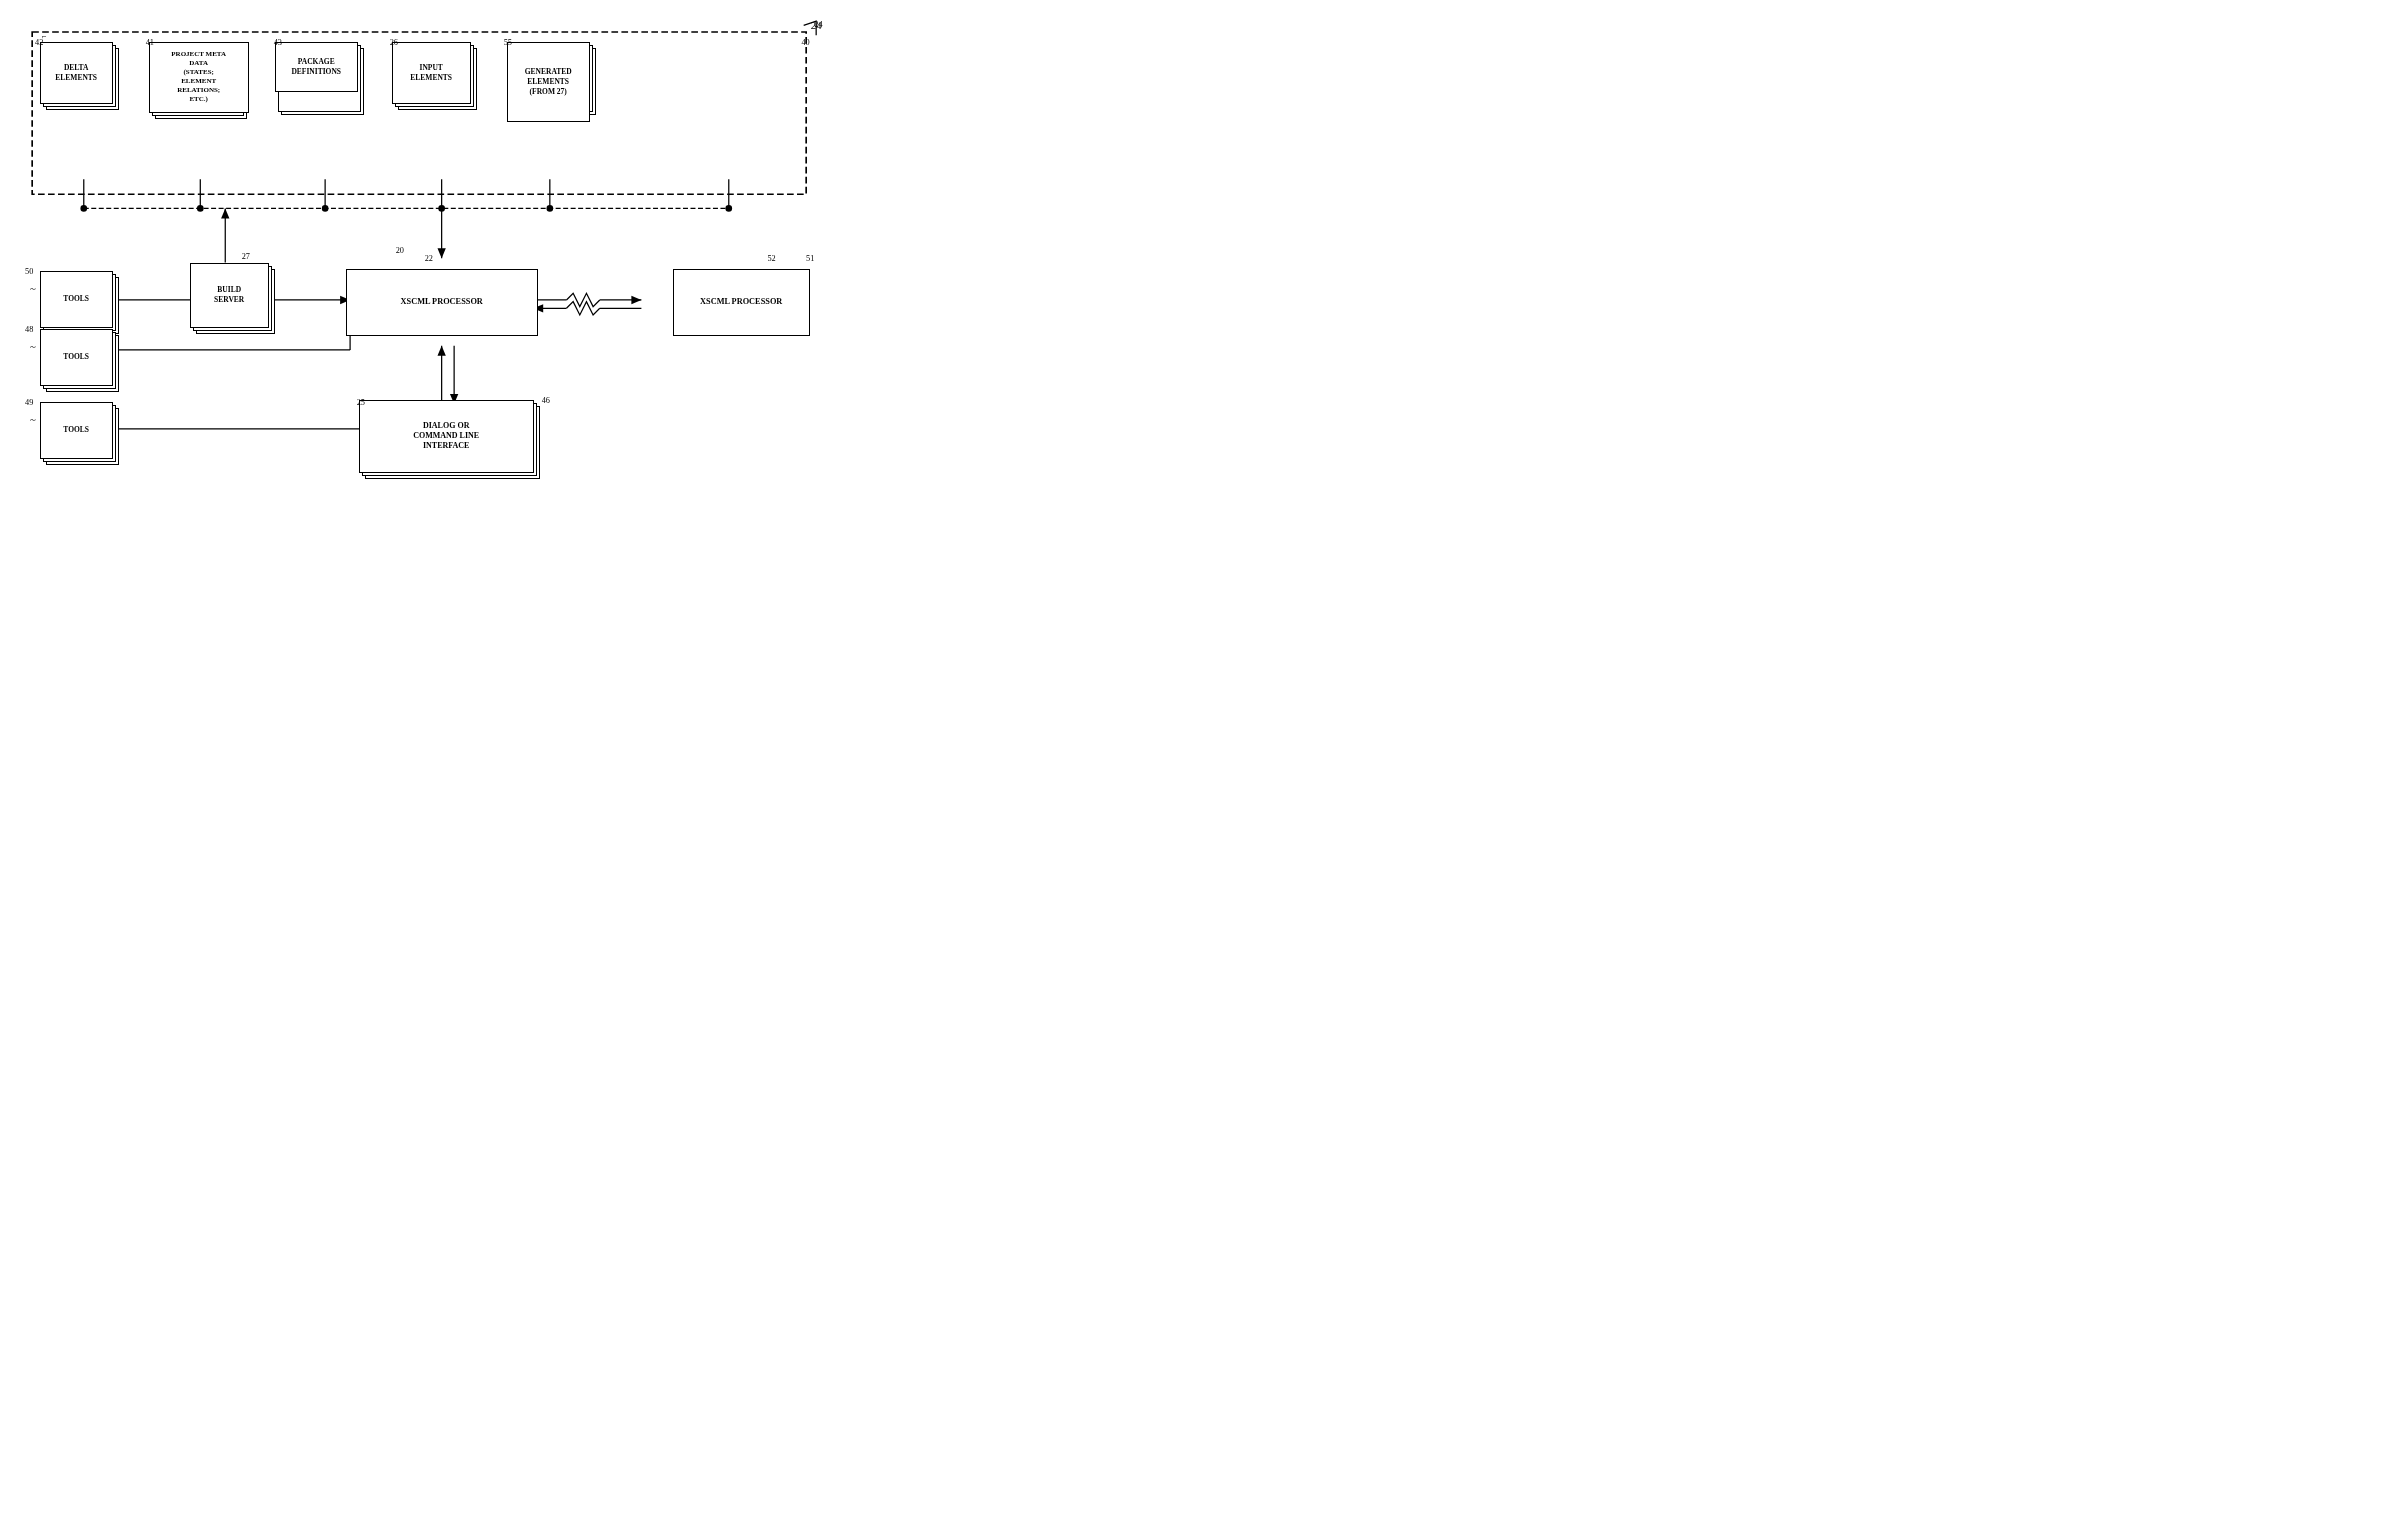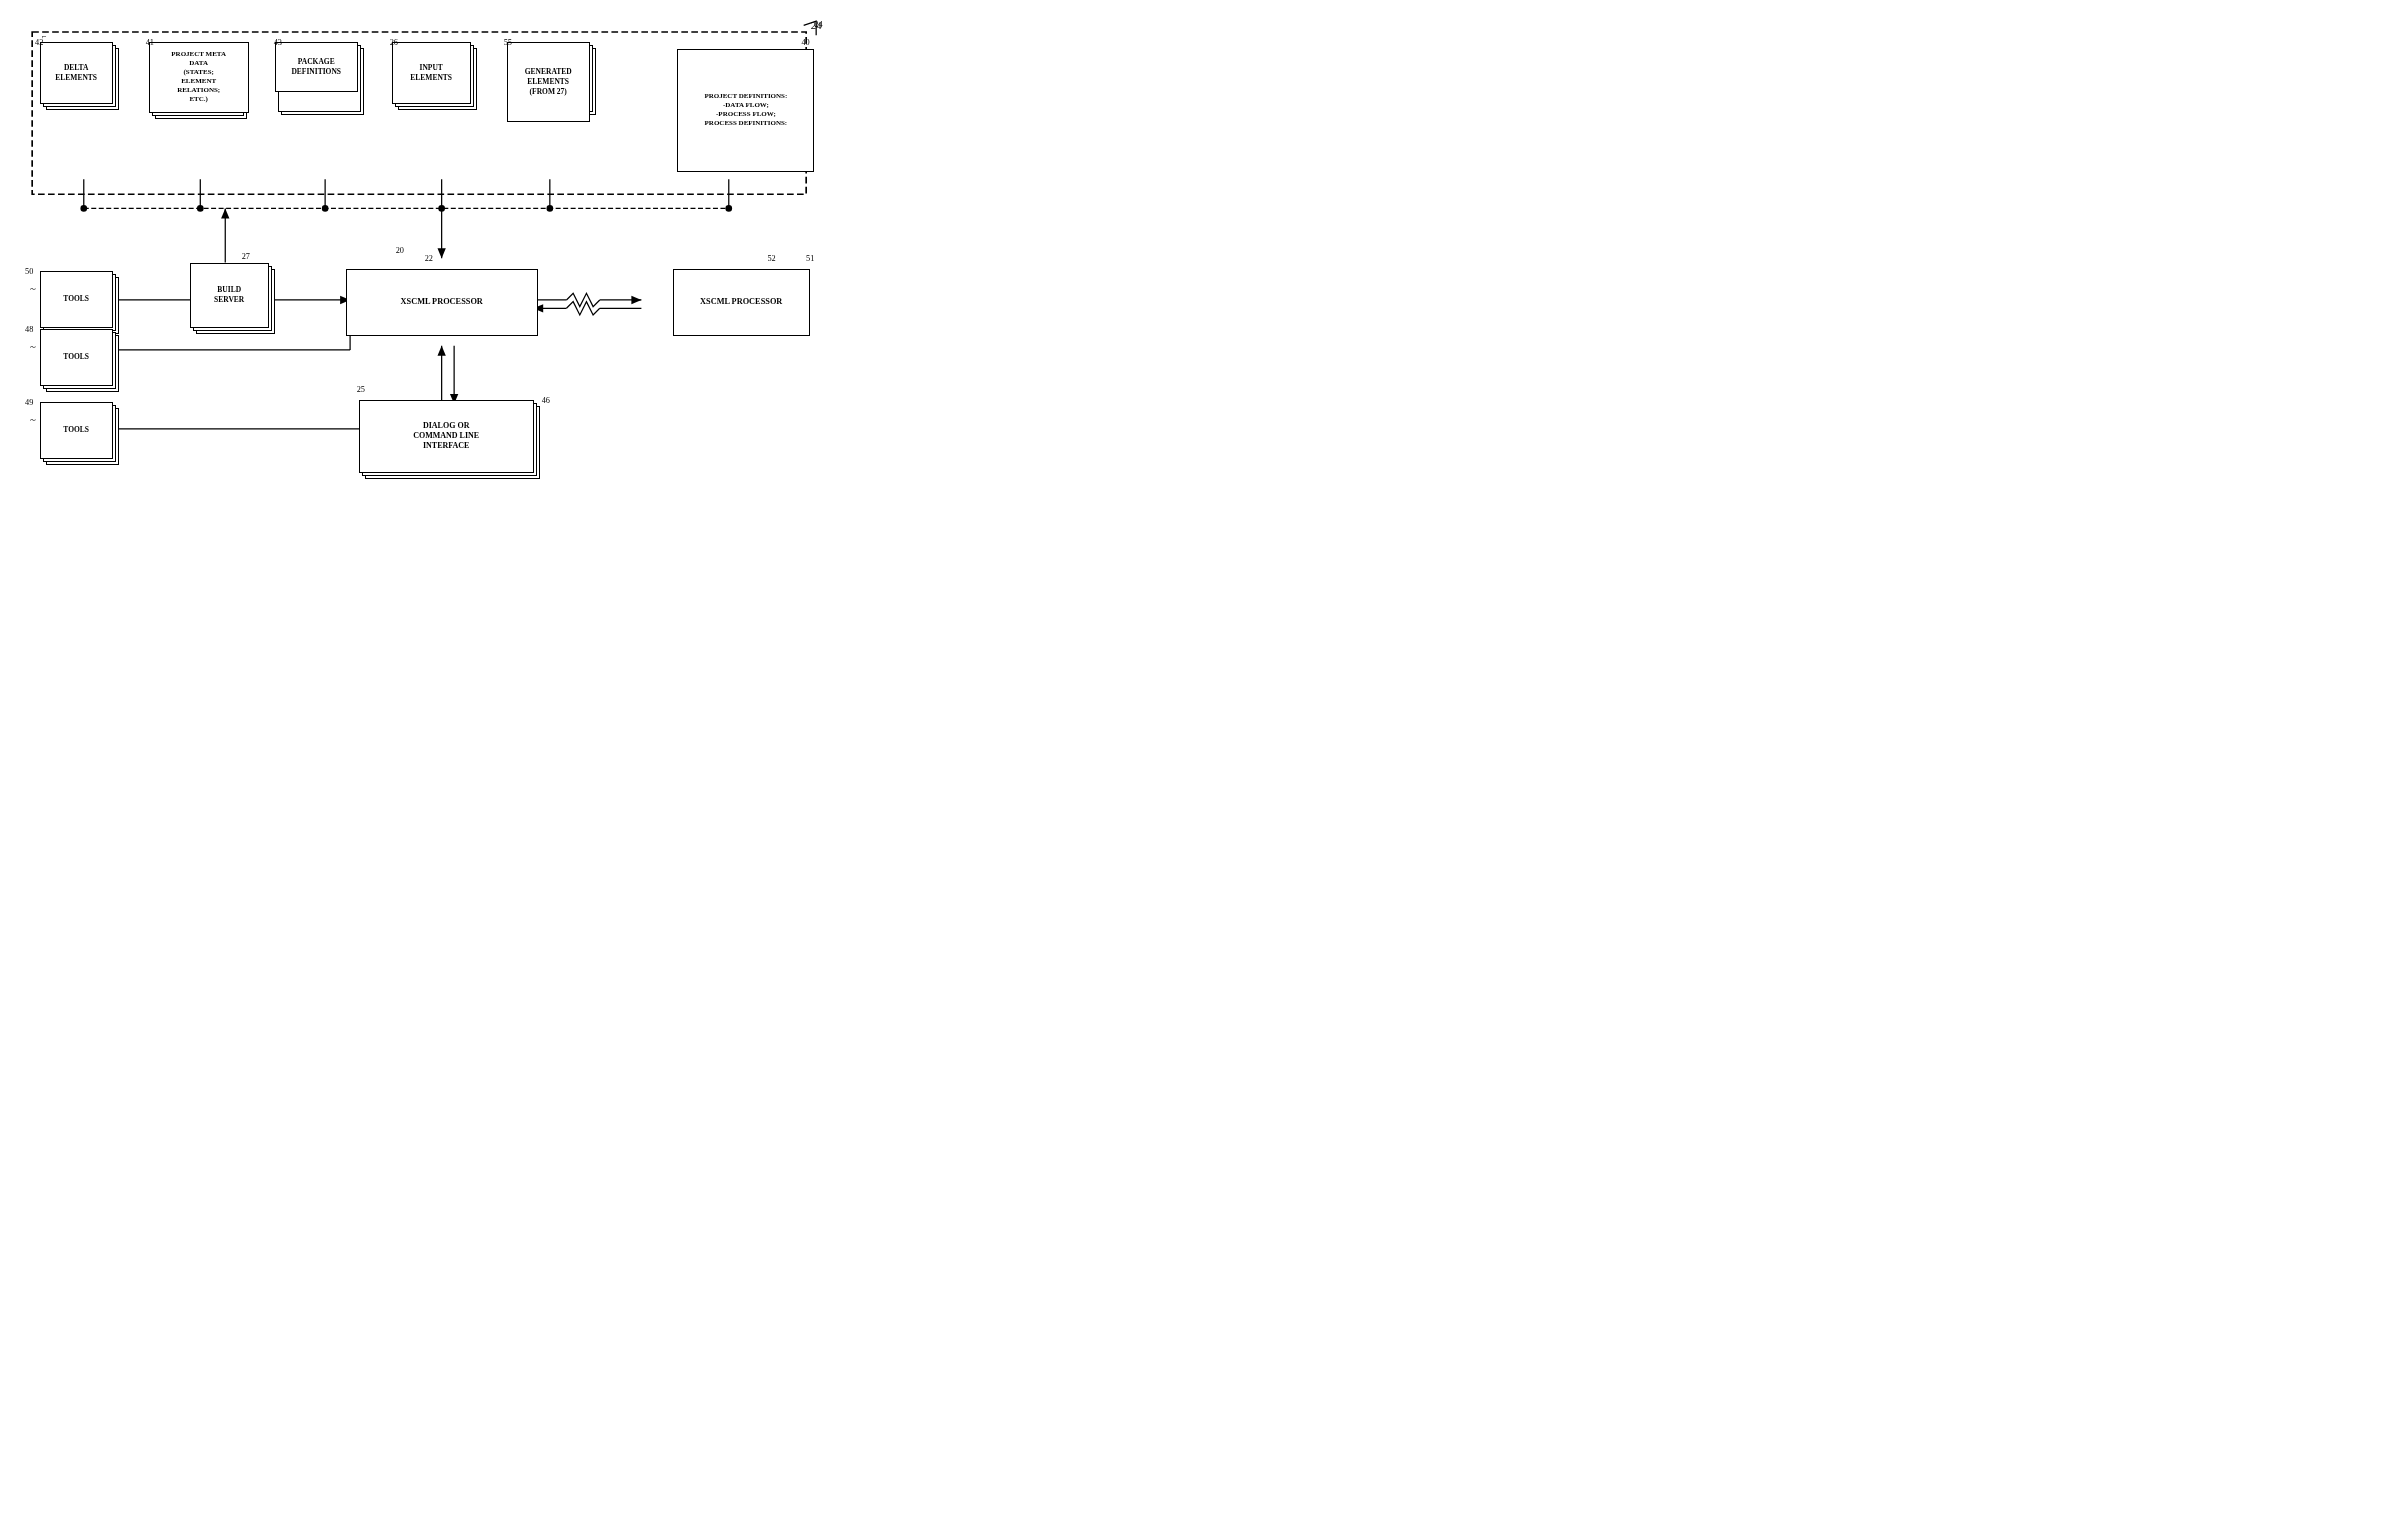--- a/index.html
+++ b/index.html
@@ -176,23 +176,20 @@
   </div>
   <span class="label-num" style="top:21px; left:373px;">26</span>
 
   <div class="doc-stack" style="left:490px; top:25px;">
     <div class="stack-back2" style="width:83px;height:67px;top:6.7px;left:6.7px;"></div>
     <div class="stack-back1" style="width:83px;height:67px;top:3.3px;left:3.3px;"></div>
     <div class="stack-front" style="width:83px;height:80px;top:0;left:0;">GENERATED<br>ELEMENTS<br>(FROM 27)</div>
   </div>
   <span class="label-num" style="top:21px; left:487px;">55</span>
 
-  <div class="box" style="right:18.3px; top:32px; width:137px; height:123px; font-size:7px;">
-    PROJECT DEFINITIONS:<br>-DATA FLOW;<br>-PROCESS FLOW;<br>PROCESS DEFINITIONS:
-  </div>
   <span class="label-num" style="top:21px; right:23px;">40</span>
 
   <div class="doc-stack" style="left:23px; top:254px;">
     <div class="stack-back2" style="width:73px;height:57px;top:6.7px;left:6.7px;"></div>
     <div class="stack-back1" style="width:73px;height:57px;top:3.3px;left:3.3px;"></div>
     <div class="stack-front" style="width:73px;height:57px;top:0;left:0;">TOOLS</div>
   </div>
   <span class="label-num" style="top:250px; left:8.3px;">50</span>
   <span style="position:absolute;top:265px;left:13.3px;font-size:10.8px;">~</span>
 
@@ -229,17 +226,17 @@
     XSCML PROCESSOR
   </div>
   <span class="label-num" style="top:237px; right:57px;">52</span>
   <span class="label-num" style="top:237px; right:18.3px;">51</span>
 
   <div class="doc-stack" style="left:342px; top:383px;">
     <div class="stack-back2" style="width:175px;height:73px;top:6.7px;left:6.7px;"></div>
     <div class="stack-back1" style="width:175px;height:73px;top:3.3px;left:3.3px;"></div>
     <div class="stack-front" style="width:175px;height:73px;top:0;left:0;font-size:8px;">DIALOG OR<br>COMMAND LINE<br>INTERFACE</div>
   </div>
-  <span class="label-num" style="top:368px; left:340px;">25</span>
+  <span class="label-num" style="top:381px; left:340px;">25</span>
   <span class="label-num" style="top:379px; left:525px;">46</span>
 
 </div>
 
 
 </body></html>

